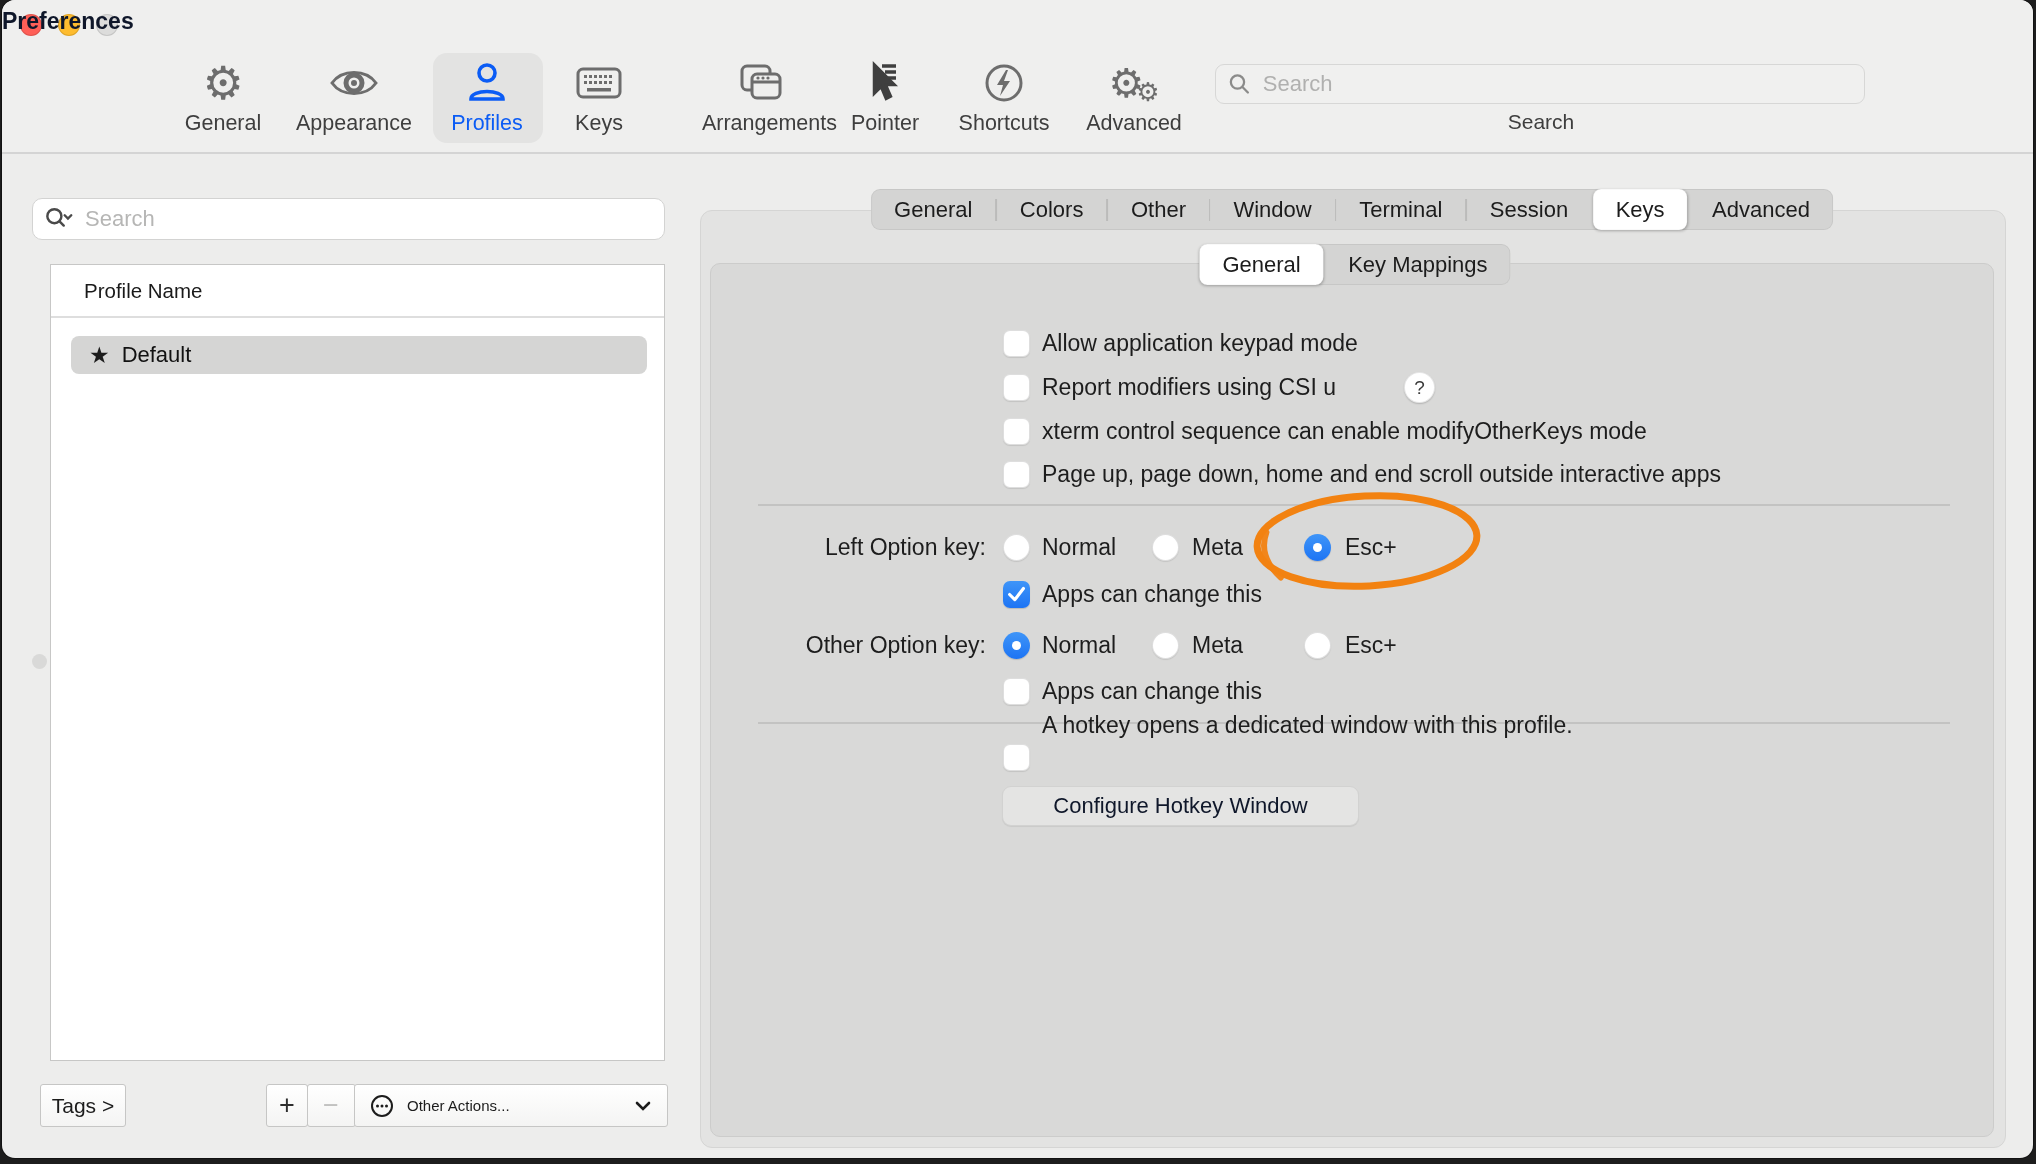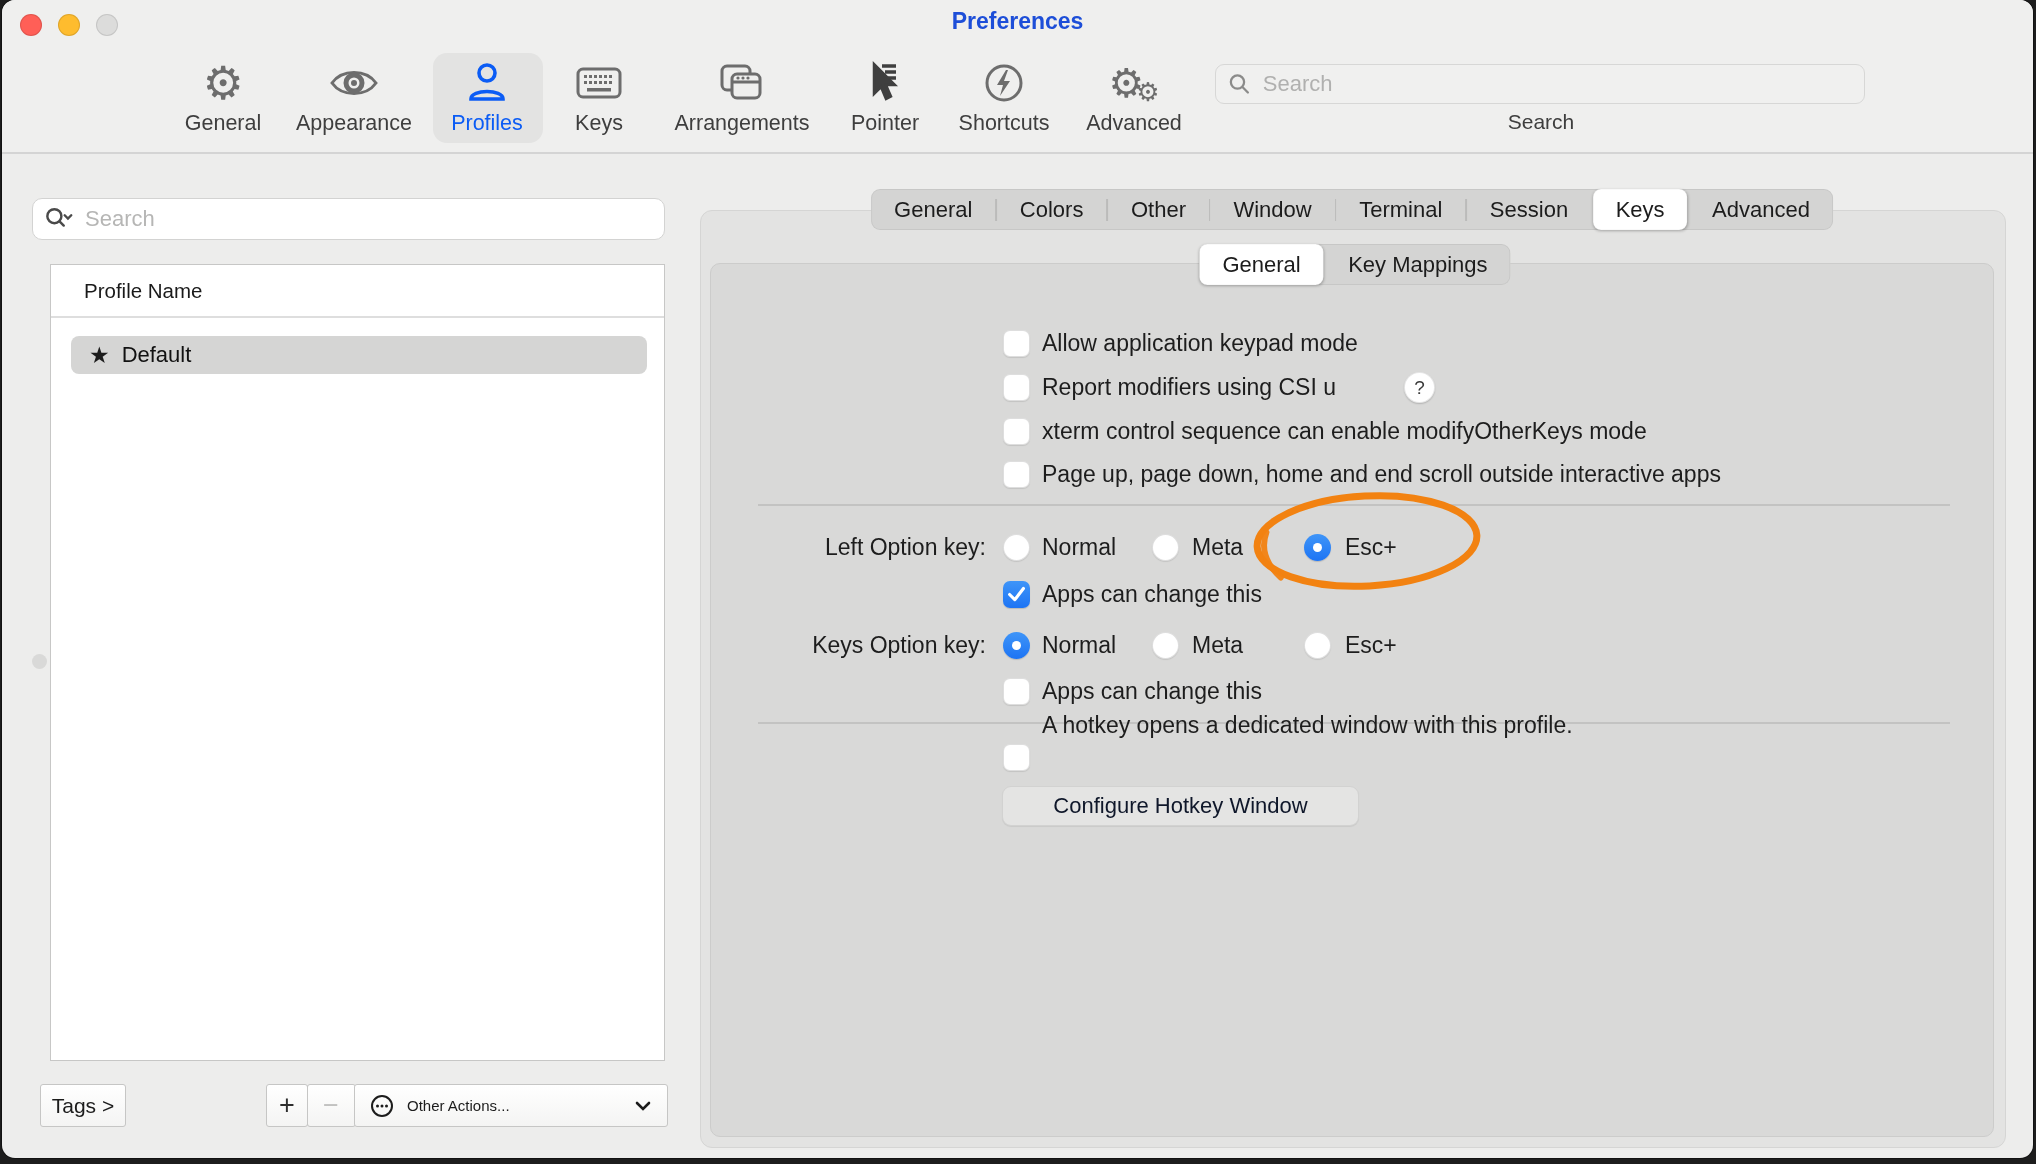--- a/index.html
+++ b/index.html
@@ -6,21 +6,21 @@
   *{box-sizing:border-box;font-family:"Liberation Sans","DejaVu Sans",sans-serif;}
   #stage{position:relative;width:2036px;height:1164px;background:#1d1d1d;overflow:hidden;}
   .window{position:absolute;left:2px;top:0;width:2031px;height:1158px;background:#ededec;
           border-radius:13px;overflow:hidden;box-shadow:0 0 0 1px rgba(0,0,0,.35);}
   
   .titlebar{position:absolute;left:0;top:0;width:100%;height:152px;background:#efefee;}
   .tl{position:absolute;top:14px;width:22px;height:22px;border-radius:50%;}
   .tl.red{left:18px;background:#ff5f57;box-shadow:inset 0 0 0 1px rgba(0,0,0,.12);}
   .tl.yellow{left:56px;background:#febc2e;box-shadow:inset 0 0 0 1px rgba(0,0,0,.12);}
   .tl.gray{left:94px;background:#dcdcdb;box-shadow:inset 0 0 0 1px rgba(0,0,0,.10);}
-  .wtitle{position:absolute;left:0;right:0;top:8px;text-align:center;font-size:23px;font-weight:bold;color:#1d4ed8;}
+  .wtitle{position:absolute;left:0;right:0;top:8px;text-align:left;font-size:23px;font-weight:bold;color:#0f172a;}
   .tb-sep{position:absolute;left:0;top:152px;width:100%;height:1.5px;background:#d4d4d4;}
   
   .titem{position:absolute;top:55px;width:150px;height:90px;text-align:center;}
   .titem .ic{display:flex;align-items:center;justify-content:center;height:56px;}
   .titem .lb{font-size:21.5px;color:#3e3e3e;line-height:24px;}
   .titem.sel .lb{color:#0b5cf5;}
   .pill{position:absolute;left:431px;top:53px;width:110px;height:90px;border-radius:14px;background:#e3e3e2;}
   .glyph{font-family:"DejaVu Sans",sans-serif;color:#6d6d6d;}
   .tb-search{position:absolute;left:1213px;top:64px;width:650px;height:40px;border:1.5px solid #d7d7d6;
              border-radius:9px;background:#f0f0ef;display:flex;align-items:center;padding:0 12px;}
@@ -137,21 +137,21 @@
               <rect x="21" y="18" width="3" height="3"></rect>
               <rect x="26" y="18" width="3" height="3"></rect>
               <rect x="31" y="18" width="3" height="3"></rect>
               <rect x="36" y="18" width="3" height="3"></rect>
           <rect x="14" y="25" width="24" height="3.5"></rect>
         </g>
       </svg>
     </div>
     <div class="lb">Keys</div>
   </div>
-  <div class="titem" style="left:665px;">
+  <div class="titem" style="left:685px;text-align:right;">
     <div class="ic">
       <svg width="50" height="44" viewBox="0 0 50 44" fill="none" stroke="#6d6d6d" stroke-width="3">
         <rect x="5" y="5" width="28" height="24" rx="5"></rect>
         <rect x="15" y="13" width="28" height="24" rx="5" fill="#efefee"></rect>
         <path d="M15 21 h28"></path>
         <g fill="#6d6d6d" stroke="none">
               <circle cx="21" cy="17" r="1.6"></circle>
               <circle cx="26" cy="17" r="1.6"></circle>
               <circle cx="31" cy="17" r="1.6"></circle>
             </g>
@@ -293,21 +293,21 @@
   <span class="radio selected" style="left:1302px;top:534px;"></span>
   <span class="ctext" style="left:1343px;top:534px;">Esc+</span>
 
   <span class="cb checked" style="left:1001px;top:581px;">
         <svg width="21" height="19" viewBox="0 0 24 22" fill="none" stroke="#fff" stroke-width="3.6" stroke-linecap="round" stroke-linejoin="round">
           <path d="M4 11 L10 17 L20 4"></path>
         </svg>
       </span>
   <span class="ctext" style="left:1040px;top:581px;">Apps can change this</span>
 
-  <div class="rlabel" style="top:632px;">Keys Option key:</div>
+  <div class="rlabel" style="top:632px;">Other Option key:</div>
   <span class="radio selected" style="left:1001px;top:632px;"></span>
   <span class="ctext" style="left:1040px;top:632px;">Normal</span>
   <span class="radio" style="left:1150px;top:632px;"></span>
   <span class="ctext" style="left:1190px;top:632px;">Meta</span>
   <span class="radio" style="left:1302px;top:632px;"></span>
   <span class="ctext" style="left:1343px;top:632px;">Esc+</span>
 
   <span class="cb" style="left:1001px;top:678px;"></span>
   <span class="ctext" style="left:1040px;top:678px;">Apps can change this</span>
 

